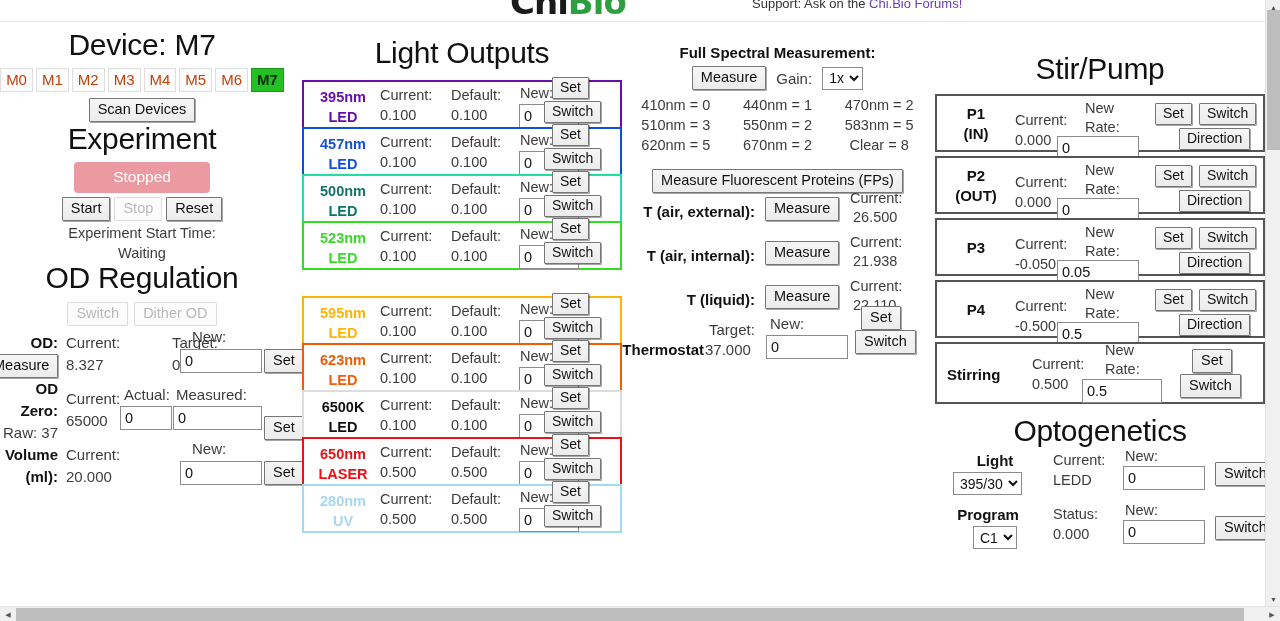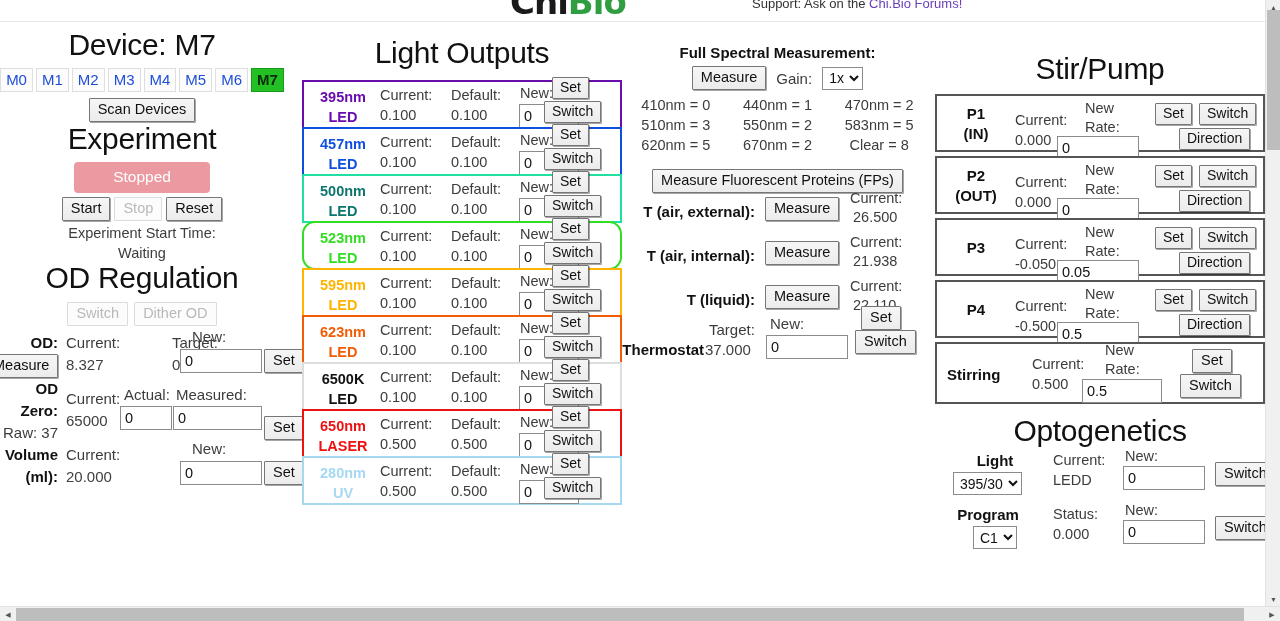--- a/index.html
+++ b/index.html
@@ -104,21 +104,21 @@
   .val { font-size: 15px; color: #404040; }
   .blab { font-size: 15px; color: #111; font-weight: bold; }
 
   
   .col1 { position: absolute; left: -8px; top: 28px; width: 300px; }
   .devtitle { font-size: 28px; }
   .devrow {
     display: flex; justify-content: center; margin-top: 6px; gap: 3px;
   }
   .devbtn {
-    border: 1px solid #dedede; background: #fcfcfc; color: #1d4ed8;
+    border: 1px solid #dedede; background: #fcfcfc; color: #c2410c;
     font-size: 15px; padding: 2px 5px; line-height: 18px; min-width: 26px;
     text-align: center; font-family: "Liberation Sans", sans-serif;
   }
   .devbtn.active {
     background: #22c022; color: #0b2b0b; border: 1px solid #1a9a1a;
     font-weight: bold;
   }
   .scanrow { display: flex; justify-content: center; margin-top: 6px; }
   .exptitle { margin-top: 14px; }
   .statusbar {
@@ -326,35 +326,35 @@
           </div>
           <div class="l-cur">Current:</div>
           <div class="l-curv">0.100</div>
           <div class="l-def">Default:</div>
           <div class="l-defv">0.100</div>
           <div class="l-new">New:</div>
           <input class="inp l-inp" value="0" style="">
           <div class="btn sm l-set">Set</div>
           <div class="btn sm l-sw">Switch</div>
         </div>
-        <div class="ledbox" style="border-color: rgb(51, 221, 34); border-radius: 13px;">
+        <div class="ledbox" style="border-color: rgb(51, 221, 34);">
           <div class="ledname" style="color:#33dd22">
             <div>523nm</div>
             <div>LED</div>
           </div>
           <div class="l-cur">Current:</div>
           <div class="l-curv">0.100</div>
           <div class="l-def">Default:</div>
           <div class="l-defv">0.100</div>
           <div class="l-new">New:</div>
           <input class="inp l-inp" value="0" style="">
           <div class="btn sm l-set">Set</div>
           <div class="btn sm l-sw">Switch</div>
         </div>
-        <div class="ledbox" style="border-color: rgb(255, 180, 0);">
+        <div class="ledbox" style="border-color: rgb(255, 180, 0); margin-top: 28px;">
           <div class="ledname" style="color:#ffb400">
             <div>595nm</div>
             <div>LED</div>
           </div>
           <div class="l-cur">Current:</div>
           <div class="l-curv">0.100</div>
           <div class="l-def">Default:</div>
           <div class="l-defv">0.100</div>
           <div class="l-new">New:</div>
           <input class="inp l-inp" value="0" style="">

